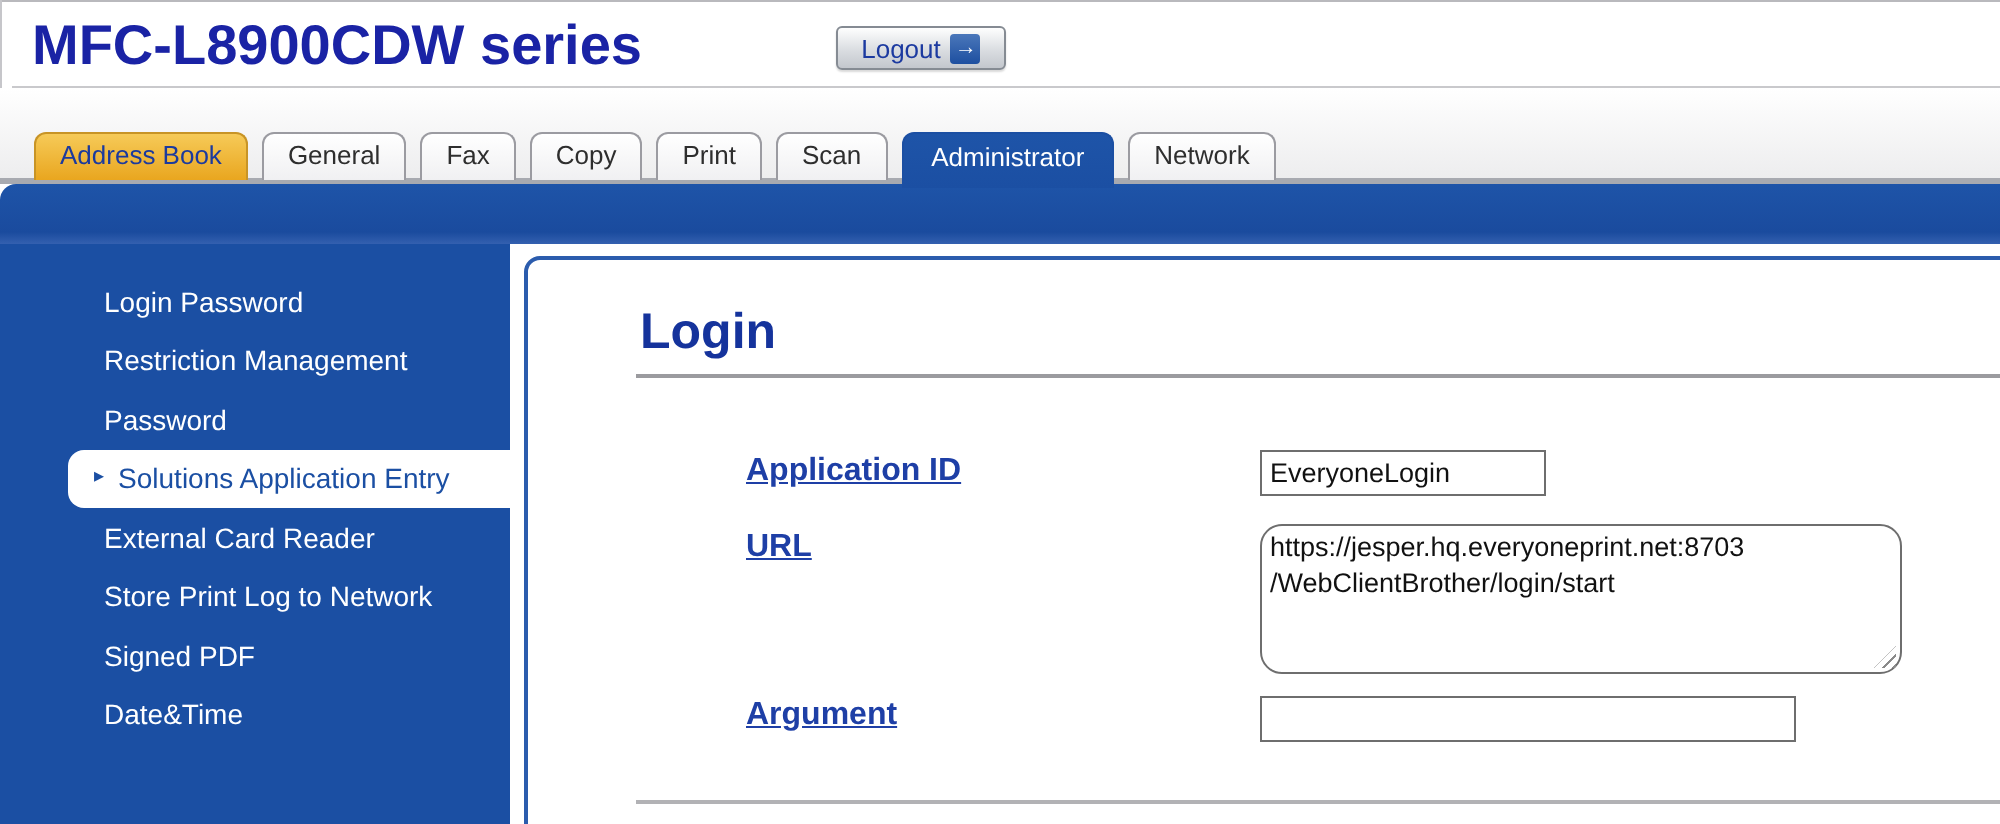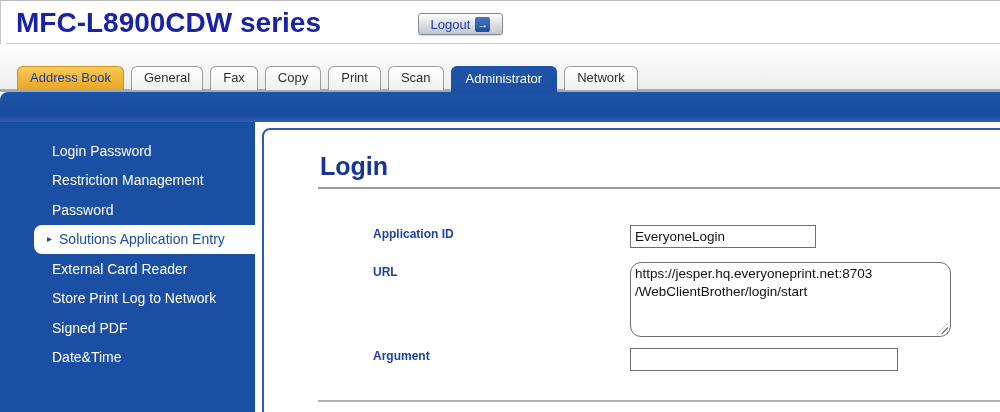--- a/index.html
+++ b/index.html
@@ -40,27 +40,27 @@
     padding-left:26px;cursor:pointer;}
   .side-item.selected{background:#fff;color:#1b4fa3;margin-left:8px;padding-left:13px;
     border-radius:8px 0 0 8px;gap:7px;}
   .side-arrow{font-size:10px;color:#1b4fa3;line-height:1;}
 
   
   .content-panel{position:absolute;left:262px;top:128px;width:760px;height:300px;box-sizing:border-box;
     background:#fff;border:2px solid #2b5cad;border-radius:8px 0 0 0;z-index:1;}
   .login-heading{position:absolute;left:56px;top:22px;font-size:25px;font-weight:bold;color:#15339c;}
   .heading-divider{position:absolute;left:54px;right:0;top:57px;height:2px;background:#9b9b9f;}
-  .field-label{position:absolute;left:109px;font-size:12px;font-weight:bold;color:#1e3fa6;}
+  .field-label{position:absolute;left:109px;font-size:16px;font-weight:bold;color:#1e3fa6;text-decoration:underline;}
   .lbl-appid{top:97px;}
   .lbl-url{top:135px;}
   .lbl-arg{top:219px;}
   .text-input{position:absolute;box-sizing:border-box;border:1px solid #6e6e6e;background:#fff;
     font-family:"Liberation Sans",sans-serif;font-size:13.5px;color:#111;padding:2px 4px;border-radius:0;}
-  .inp-appid{left:366px;top:95px;width:186px;height:23px;}
+  .inp-appid{left:366px;top:95px;width:143px;height:23px;}
   .inp-arg{left:366px;top:218px;width:268px;height:23px;}
   .ta-wrap{position:absolute;left:366px;top:132px;width:321px;height:75px;}
   .ta-url{width:321px;height:75px;box-sizing:border-box;border:1px solid #6e6e6e;resize:none;
     font-family:"Liberation Sans",sans-serif;font-size:13.5px;color:#111;padding:2px 4px;line-height:1.3;
     overflow:hidden;border-radius:11px;}
   .resize-handle{position:absolute;right:3px;bottom:3px;width:11px;height:11px;cursor:nwse-resize;
     background:repeating-linear-gradient(135deg,#8a8a8a 0 1px,transparent 1px 3.5px);
     clip-path:polygon(100% 0,100% 100%,0 100%);}
   .bottom-divider{position:absolute;left:54px;right:0;top:270px;height:2px;background:#b2b2b5;}
 </style>

